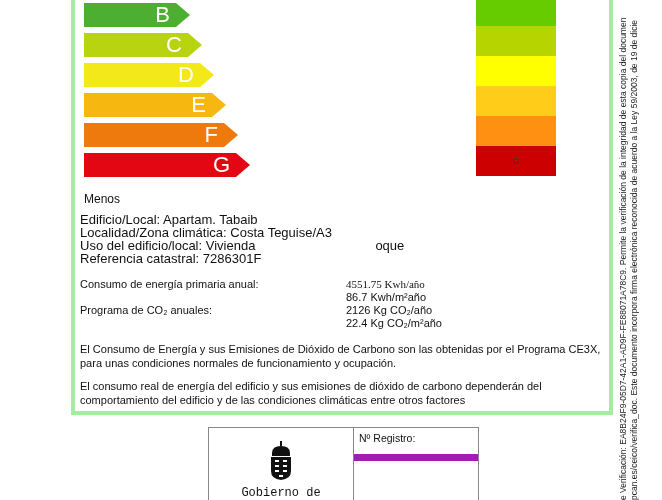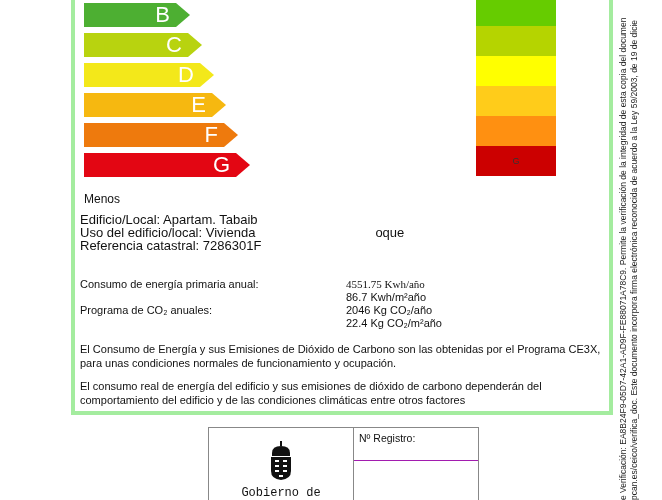--- a/index.html
+++ b/index.html
@@ -54,29 +54,30 @@
     <div class="cell" style="background: rgb(102, 204, 0);"></div>
     <div class="cell" style="background: rgb(181, 212, 0);"></div>
     <div class="cell" style="background: rgb(255, 255, 0);"></div>
     <div class="cell" style="background: rgb(255, 204, 26);"></div>
     <div class="cell" style="background: rgb(255, 144, 17);"></div>
     <div class="cell" style="background: rgb(204, 0, 0);">G</div>
   </div>
 
 <div class="info">
   <div>Edificio/Local: Apartam. Tabaib</div>
+  <div>Localidad/Zona climática: Costa Teguise/A3</div>
   <div><span>Uso del edificio/local: Vivienda</span><span class="blur"></span><span>oque</span></div>
   <div>Referencia catastral: 7286301F</div>
 </div>
 
 <div class="row" style="left:80px;top:278px;">Consumo de energía primaria anual:</div>
 <div class="row" style="left:346px;top:278px;font-family:Liberation Serif, serif;">4551.75 Kwh/año</div>
 <div class="row" style="left:346px;top:291px;">86.7 Kwh/m²año</div>
 <div class="row" style="left:80px;top:304px;">Programa de CO₂ anuales:</div>
-<div class="row" style="left:346px;top:304px;">2046 Kg CO₂/año</div>
+<div class="row" style="left:346px;top:304px;">2126 Kg CO₂/año</div>
 <div class="row" style="left:346px;top:317px;">22.4 Kg CO₂/m²año</div>
 
 <div class="para" style="top:342px;">El Consumo de Energía y sus Emisiones de Dióxido de Carbono son las obtenidas por el Programa CE3X, para unas condiciones normales de funcionamiento y ocupación.</div>
 <div class="para" style="top:379px;">El consumo real de energía del edificio y sus emisiones de dióxido de carbono dependerán del comportamiento del edificio y de las condiciones climáticas entre otros factores</div>
 
 <div class="footer">
   <div class="logo">
     <svg width="24" height="40" viewBox="0 0 24 40" style="position:absolute;left:60px;top:13px;">
       <rect x="11" y="0" width="2" height="5" fill="#111"></rect>
       <path d="M3 12 Q3 5 12 5 Q21 5 21 12 Z" fill="#111"></path>
@@ -87,21 +88,21 @@
           <rect x="14" y="19" width="4" height="2"></rect>
         <rect x="6" y="24" width="4" height="2"></rect>
           <rect x="14" y="24" width="4" height="2"></rect>
         <rect x="6" y="29" width="4" height="2"></rect>
           <rect x="14" y="29" width="4" height="2"></rect>
         <rect x="10" y="34" width="4" height="2"></rect>
       </g>
     </svg>
     <div style="position:absolute;left:0;width:144px;top:58px;text-align:center;font-family:Liberation Mono, monospace;font-size:12px;">Gobierno de Canarias</div>
   </div>
-  <div class="cellr" style="top:0;height:33px;border-bottom:1px solid #a21caf;">
+  <div class="cellr" style="top:0;height:33px;border-bottom:7px solid #a21caf;">
     <div>Nº Registro:</div>
   </div>
 </div>
 
 <div class="vert">
   <div>e Verificación: EA8B24F9-05D7-42A1-AD9F-FE88071A78C9. Permite la verificación de la integridad de esta copia del documen</div>
   <div>pcan.es/ceico/verifica_doc. Este documento incorpora firma electrónica reconocida de acuerdo a la Ley 59/2003, de 19 de dicie</div>
 </div>
 
 </body></html>

